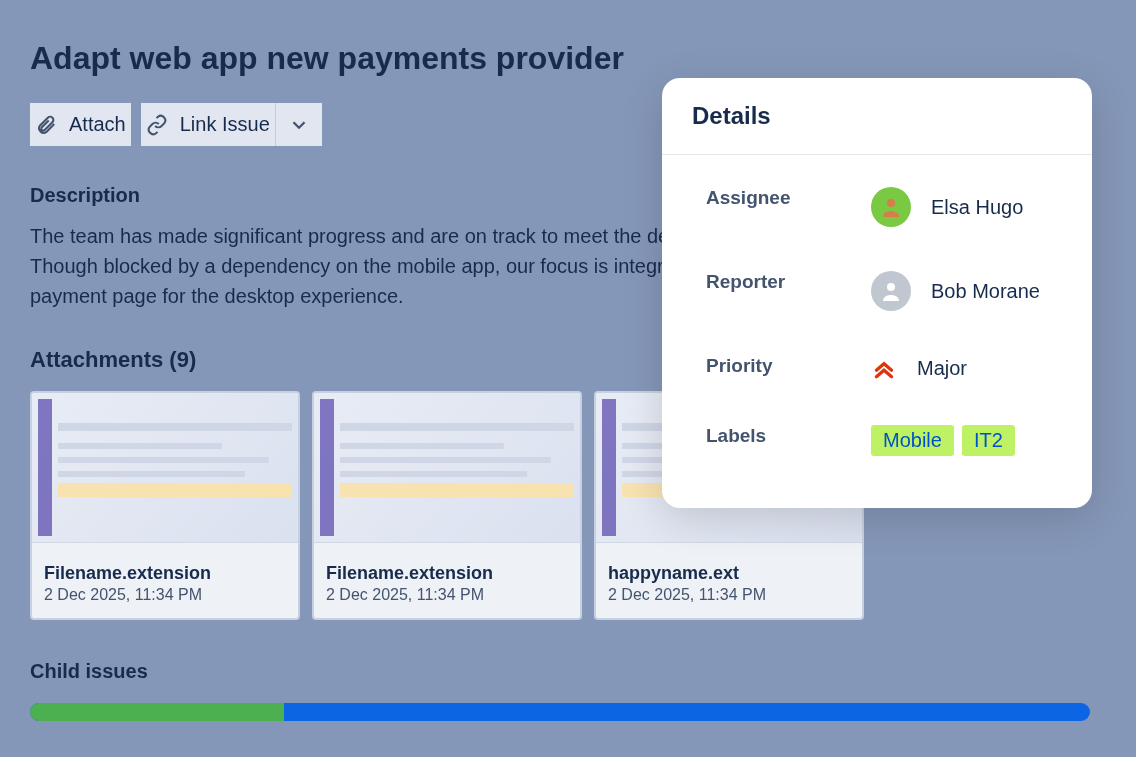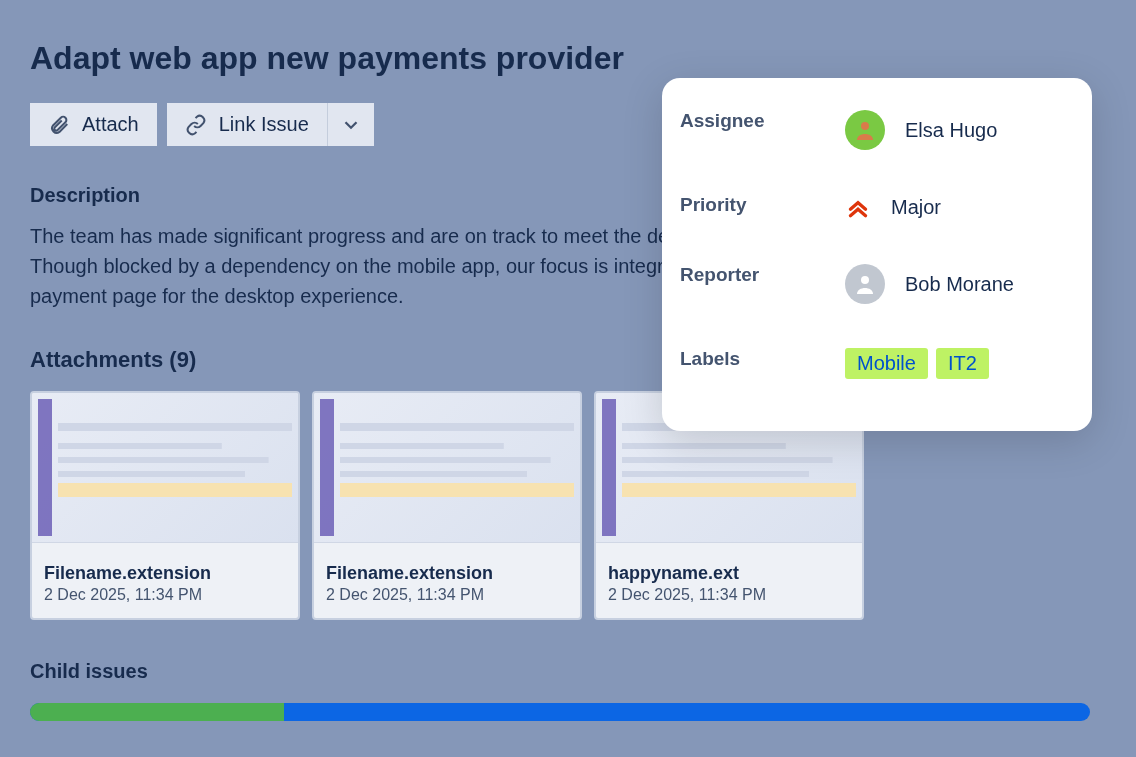--- a/index.html
+++ b/index.html
@@ -23,21 +23,21 @@
 .toolbar {
   display: flex;
   gap: 10px;
   margin-bottom: 38px;
 }
 .btn {
   display: inline-flex;
   align-items: center;
   background: #e1e6f0;
   border: none;
-  padding: 10px 18px;
+  padding: 10px 5px;
   font-size: 20px;
   color: #172b4d;
   gap: 12px;
   cursor: pointer;
   font-weight: 500;
 }
 .btn-group {
   display: inline-flex;
 }
 .btn-group .btn:first-child { border-right: 1px solid #c4cddc; }
@@ -133,21 +133,21 @@
   box-shadow: 0 10px 40px rgba(0,0,0,.15);
   overflow: hidden;
 }
 .details-header {
   padding: 24px 30px;
   font-size: 24px;
   font-weight: 600;
   color: #172b4d;
   border-bottom: 1px solid #e4e8ef;
 }
-.details-body { padding: 10px 18px 30px; }
+.details-body { padding: 10px 44px 30px; }
 .detail-row {
   display: flex;
   align-items: flex-start;
   padding: 22px 0;
 }
 .detail-label {
   width: 165px;
   font-size: 19px;
   font-weight: 600;
   color: #44546f;
@@ -248,62 +248,63 @@
     </div>
   </div>
 
   <div class="child-issues-heading">Child issues</div>
   <div class="progress-bar">
     <div class="progress-done"></div>
   </div>
 </div>
 
 <div class="details-panel">
+  <div class="details-header">Details</div>
   <div class="details-body">
 
     <div class="detail-row">
       <div class="detail-label">Assignee</div>
       <div class="detail-value">
         <span class="avatar">
           <svg viewBox="0 0 24 24">
               <circle cx="12" cy="8" r="4" fill="#d97b4a"></circle>
               <path d="M4 22c0-4 4-6 8-6s8 2 8 6" fill="#d97b4a"></path>
             </svg>
         </span>
         <span>Elsa Hugo</span>
       </div>
     </div>
 
     <div class="detail-row">
+      <div class="detail-label">Reporter</div>
+      <div class="detail-value">
+        <span class="avatar gray">
+          <svg viewBox="0 0 24 24" fill="#fff">
+              <circle cx="12" cy="8" r="4"></circle>
+              <path d="M4 22c0-4 4-6 8-6s8 2 8 6"></path>
+            </svg>
+        </span>
+        <span>Bob Morane</span>
+      </div>
+    </div>
+
+    <div class="detail-row">
       <div class="detail-label">Priority</div>
       <div class="detail-value">
         <span class="icon priority-icon" style="width:26px;height:26px">
           <svg viewBox="0 0 24 24" fill="none" stroke="#de350b" stroke-width="3" stroke-linecap="round">
               <path d="M5 14l7-6 7 6"></path>
               <path d="M5 20l7-6 7 6"></path>
             </svg>
         </span>
         <span>Major</span>
       </div>
     </div>
 
     <div class="detail-row">
-      <div class="detail-label">Reporter</div>
-      <div class="detail-value">
-        <span class="avatar gray">
-          <svg viewBox="0 0 24 24" fill="#fff">
-              <circle cx="12" cy="8" r="4"></circle>
-              <path d="M4 22c0-4 4-6 8-6s8 2 8 6"></path>
-            </svg>
-        </span>
-        <span>Bob Morane</span>
-      </div>
-    </div>
-
-    <div class="detail-row">
       <div class="detail-label">Labels</div>
       <div class="detail-value labels">
         <span class="label-chip">Mobile</span>
         <span class="label-chip">IT2</span>
       </div>
     </div>
 
 
   </div>
 </div>

